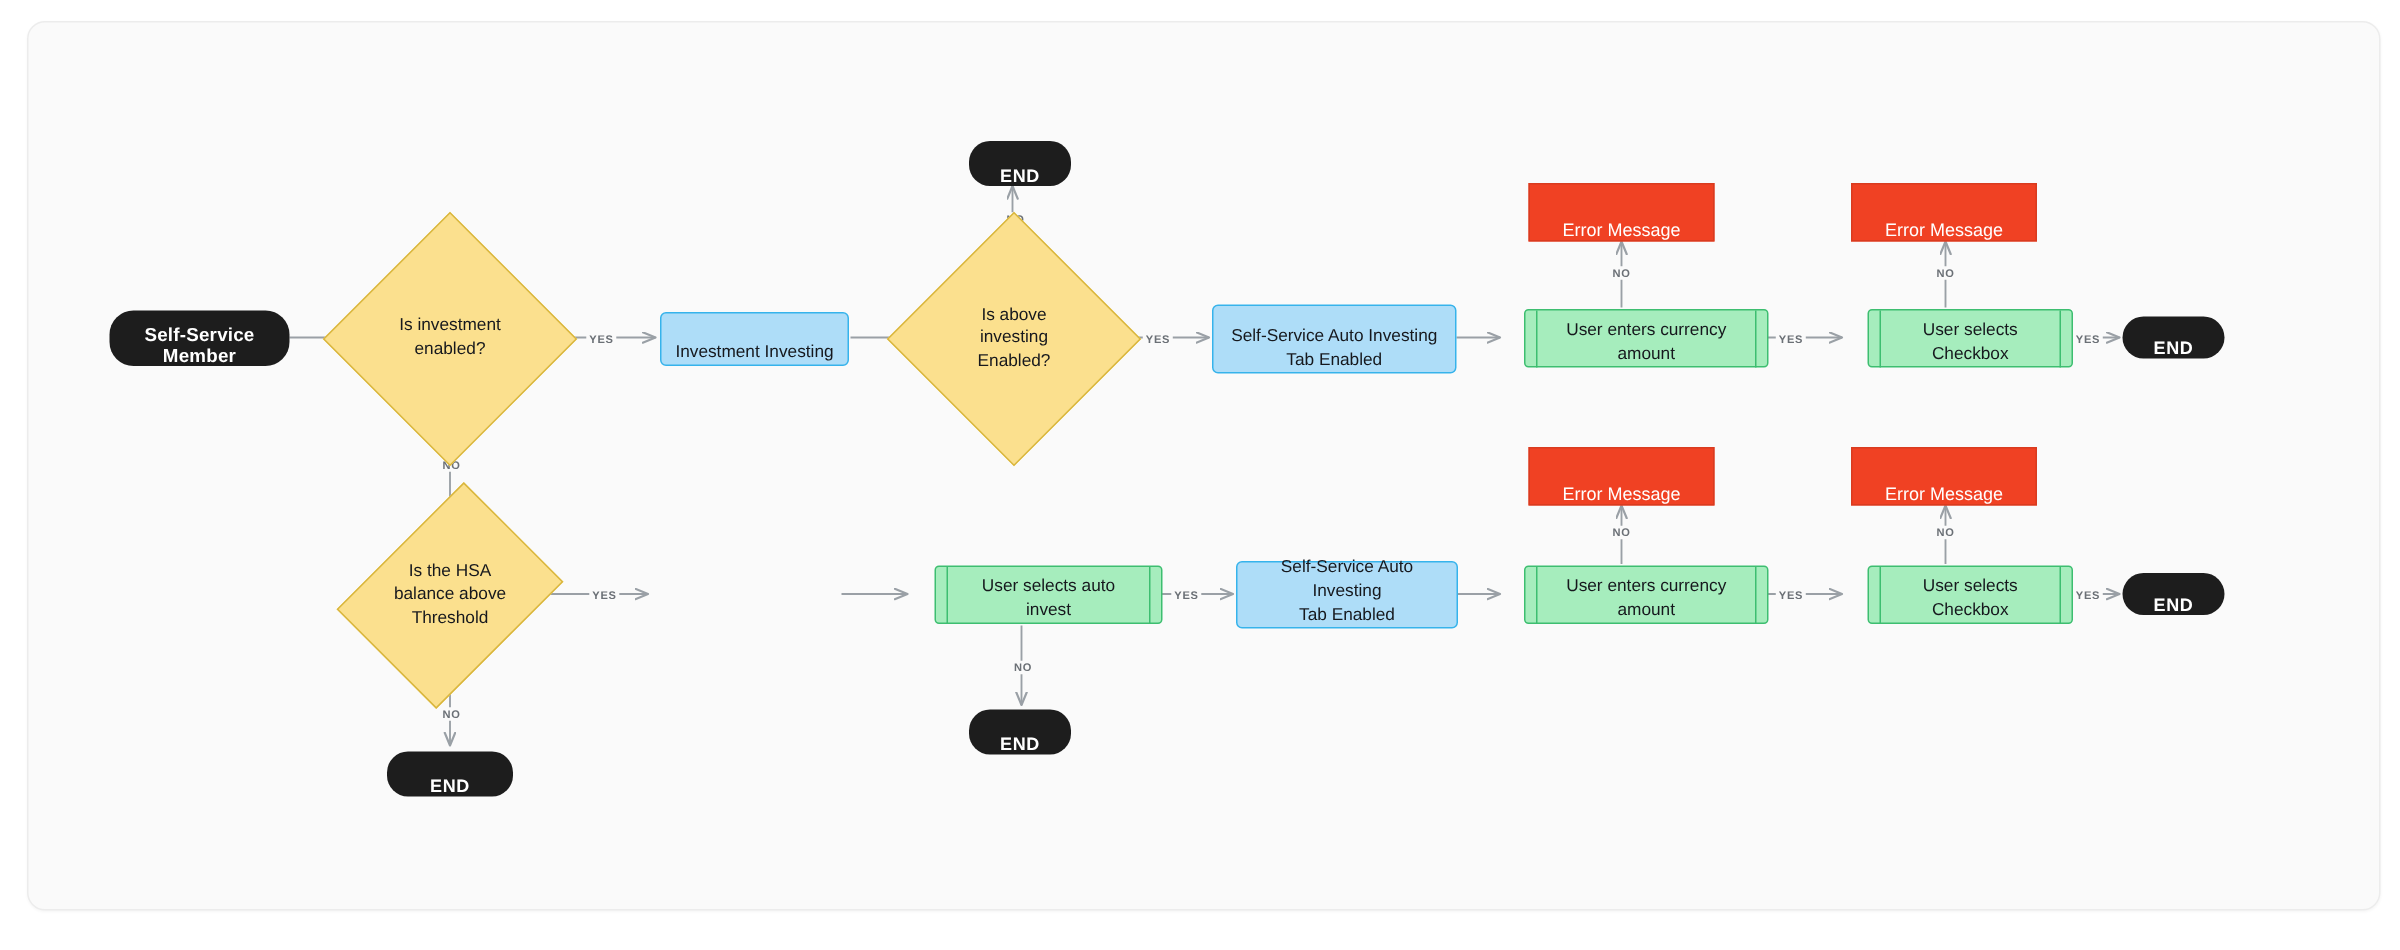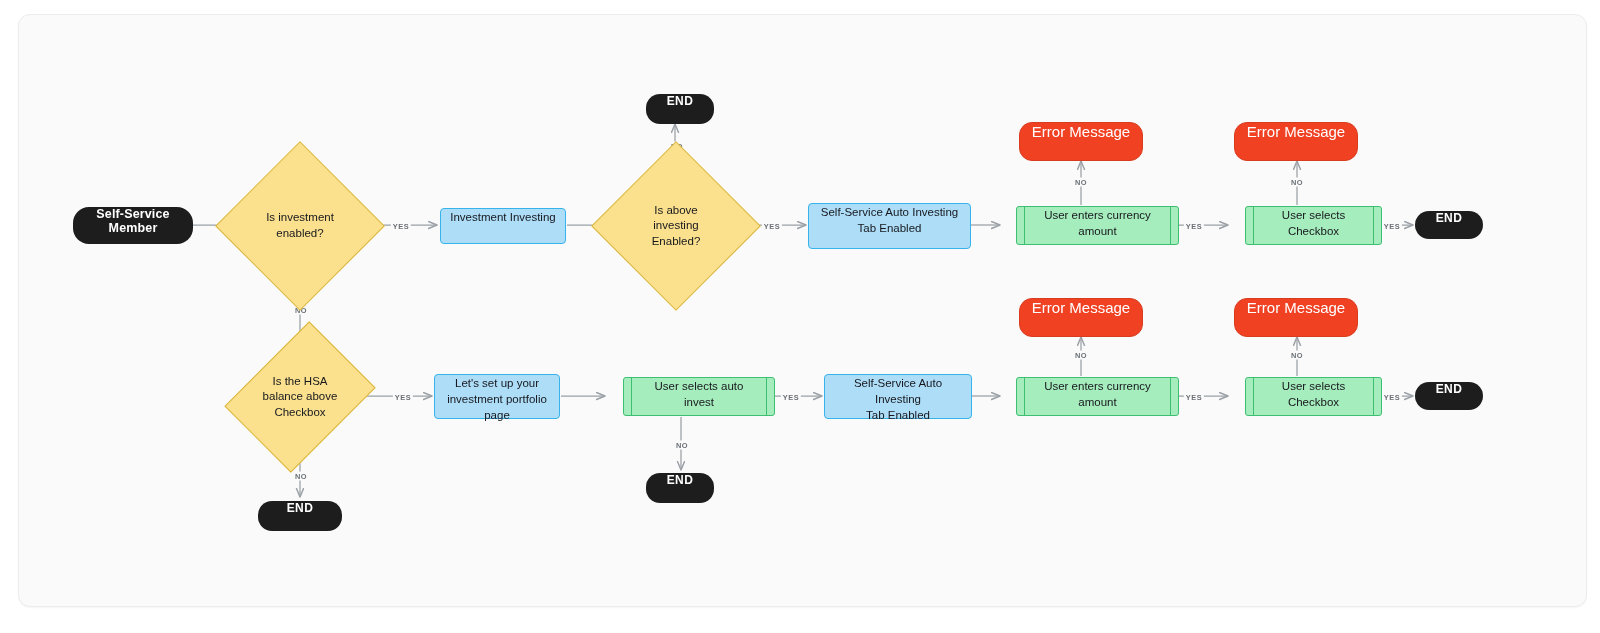--- a/index.html
+++ b/index.html
@@ -15,21 +15,21 @@
     position:absolute;left:18px;top:14px;width:1567px;height:591px;
     background:#fafafa;border:1px solid #ececec;border-radius:12px;
     box-shadow:0 1px 2px rgba(0,0,0,0.04);
     overflow:hidden;
   }
 
   
   #edges{position:absolute;left:0;top:0;width:1600px;height:633px;pointer-events:none;}
 
   
-  .node{position:absolute;box-sizing:border-box;display:flex;align-items:flex-start;justify-content:center;text-align:center;}
+  .node{position:absolute;box-sizing:border-box;display:flex;align-items:flex-end;justify-content:center;text-align:center;}
 
   
   .term{
     background:#1d1d1d;color:#ffffff;border-radius:16px;
     font-size:12.5px;font-weight:600;letter-spacing:.15px;
   }
   .term.small{border-radius:14px;font-size:12px;font-weight:700;letter-spacing:.4px;}
 
   
   .diamond-wrap{position:absolute;}
@@ -60,22 +60,22 @@
   .proc-green .bar-l,.proc-green .bar-r{
     position:absolute;top:-0.5px;bottom:-0.5px;width:0;
     border-left:1.6px solid #3dbe70;
   }
   .proc-green .bar-l{left:7px;}
   .proc-green .bar-r{right:7px;}
   .proc-green .gtext{position:relative;z-index:2;padding:0 14px;}
 
   
   .err-red{
-    background:#f04123;border:1.6px solid #d93b1f;border-radius:13px;
-    color:#ffffff;font-size:15px;font-weight:500;
+    background:#f04123;border:1.6px solid #d93b1f;border-radius:0;
+    color:#ffffff;font-size:12px;font-weight:500;
   }
 
   
   .elabel{
     position:absolute;font-size:7.4px;letter-spacing:.5px;color:#6b7076;
     font-weight:600;background:#fafafa;padding:0 2px;white-space:nowrap;
     transform:translate(-50%,-50%);
     text-align:right;
   }
 </style>
@@ -200,35 +200,29 @@
   <div class="node term small" style="left:1415px;top:211px;width:68px;height:28px">
     <span>END</span>
   </div>
 
   <div class="diamond-wrap" style="left:240px;top:350px;width:120px;height:94px">
     <div class="dshape" style="left:13px;top:-13px;width:94px;height:120px"></div>
     <div class="dlabel">
       <div>
         <div>Is the HSA</div>
         <div>balance above</div>
-        <div>Checkbox</div>
+        <div>Threshold</div>
       </div>
     </div>
   </div>
 
   <div class="node term small" style="left:258px;top:501px;width:84px;height:30px">
     <span>END</span>
   </div>
 
-  <div class="node proc-blue" style="left:434px;top:374px;width:126px;height:45px">
-    <div>
-      <div>Let's set up your</div>
-      <div>investment portfolio page</div>
-    </div>
-  </div>
 
   <div class="node proc-green" style="left:607px;top:377px;width:152px;height:39px">
     <span class="bar-l"></span>
     <span class="bar-r"></span>
     <span class="gtext">User selects auto invest</span>
   </div>
 
   <div class="node term small" style="left:646px;top:473px;width:68px;height:30px">
     <span>END</span>
   </div>

